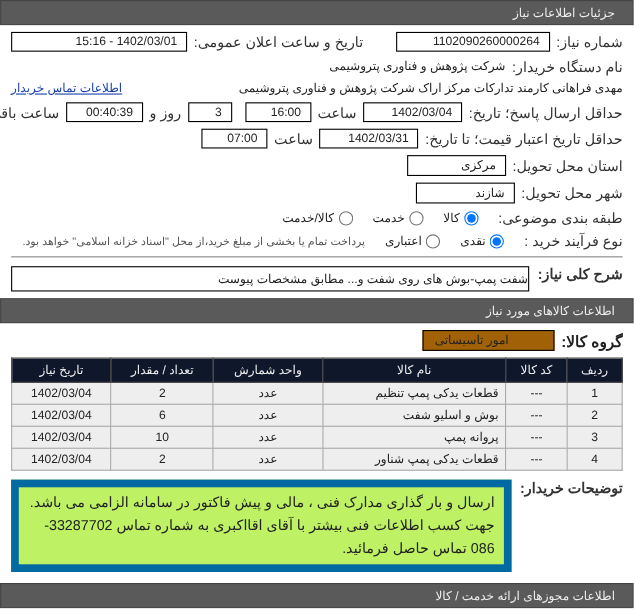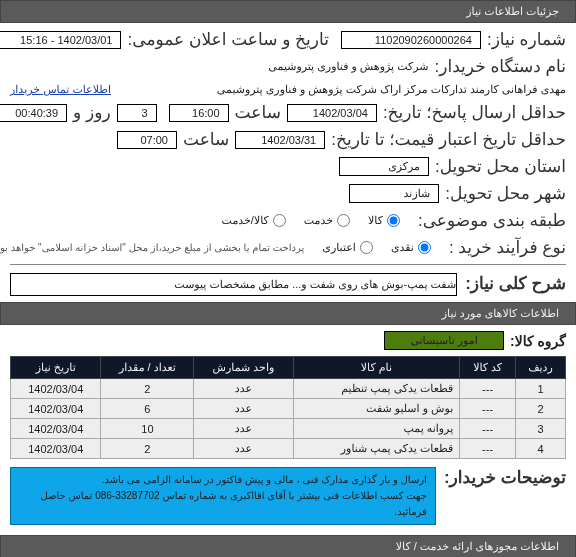--- a/index.html
+++ b/index.html
@@ -1,41 +1,41 @@
 <!DOCTYPE html>
 <html dir="rtl" lang="fa"><head>
 <meta charset="utf-8">
 <style>
 * { box-sizing: border-box; margin: 0; padding: 0; }
 body { font-family: Tahoma, Arial, sans-serif; font-size: 11px; background: #fff; color: #222; width: 576px; direction: rtl; }
 .section-bar { background: #5a5a5a; color: #eee; padding: 4px 16px; font-size: 11px; border: 1px solid #444; }
 .form-area { padding: 6px 10px 2px 10px; background: #fff; position: relative; }
 .row { display: flex; align-items: center; margin-bottom: 6px; gap: 6px; }
-.lbl { white-space: nowrap; color: #333; font-size: 17px; }
+.lbl { white-space: nowrap; color: #333; font-size: 13px; }
 .val-box { background: #fff; border: 1px solid #000; padding: 2px 8px; min-height: 18px; font-size: 11px; min-width: 90px; }
 .val-box.wide { min-width: 140px; }
 .val-box.xwide { min-width: 160px; }
 .val-text { white-space: nowrap; }
 .link { color: #1a3fb0; text-decoration: underline; cursor: pointer; font-size: 11px; }
 .spacer { flex: 1; }
 .radio-row { display: flex; align-items: center; gap: 18px; }
 .radio-opt { display: flex; align-items: center; gap: 4px; }
 .radio-opt input { margin: 0; }
 .hr { border: none; border-top: 1px solid #888; margin: 4px 0; }
 .desc-row { display: flex; align-items: flex-start; gap: 8px; margin: 8px 0 4px 0; }
 .desc-box { flex: 1; border: 1px solid #000; padding: 4px 0; min-height: 22px; font-size: 11px; }
 .tbl { width: 100%; border-collapse: collapse; margin-top: 4px; }
 .tbl th { background: #0f172a; color: #eee; font-weight: normal; font-size: 11px; padding: 4px 6px; border: 1px solid #444; text-align: center; }
 .tbl td { background: #eee; border: 1px solid #aaa; padding: 3px 6px; font-size: 11px; text-align: center; }
 .tbl td.name { text-align: right; }
 .buyer-desc-row { display: flex; align-items: flex-start; gap: 8px; margin: 8px 0; }
-.buyer-desc-box { flex: 1; border: 1px solid #0369a1; padding: 4px 8px; min-height: 40px; font-size: 10px; line-height: 1.6; background: #0ea5e9; }
+.buyer-desc-box { flex: 1; border: 7px solid #0369a1; padding: 4px 8px; min-height: 40px; font-size: 13px; line-height: 1.6; background: #bef264; }
 .countdown-wrap { display: flex; align-items: center; gap: 6px; }
 .group-lbl { white-space: nowrap; font-size: 14px; }
-.group-val { border: 1px solid #000; padding: 2px 10px; background: #4d7c0f; font-size: 11px; min-width: 120px; text-align: center; margin-left: 16px; }
+.group-val { border: 1px solid #000; padding: 2px 10px; background: #a16207; font-size: 11px; min-width: 120px; text-align: left; margin-left: 16px; }
 .inline-group { display: flex; align-items: center; gap: 6px; }
 </style>
 </head>
 <body>
 
 <div class="section-bar">جزئیات اطلاعات نیاز</div>
 
 <div class="form-area">
 
   <div class="row">

